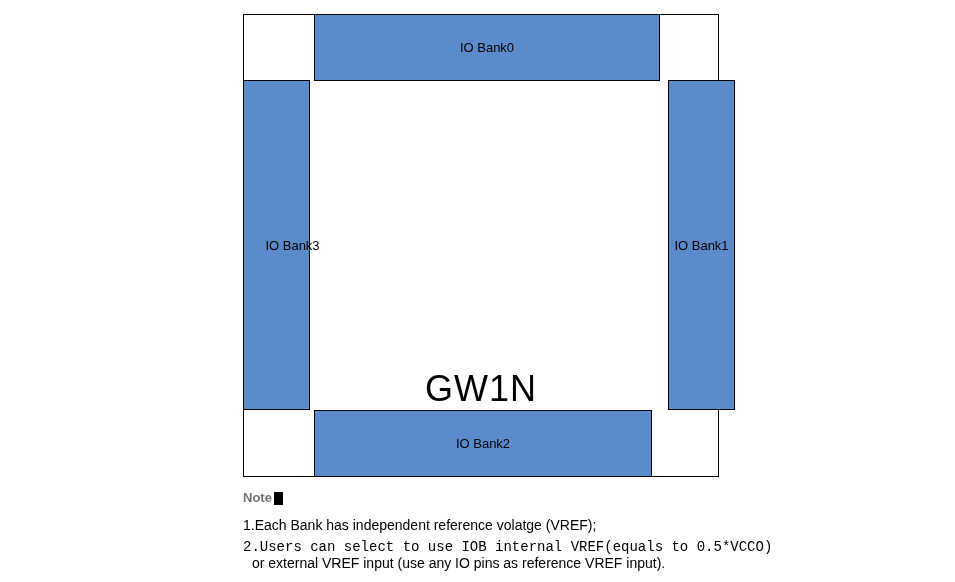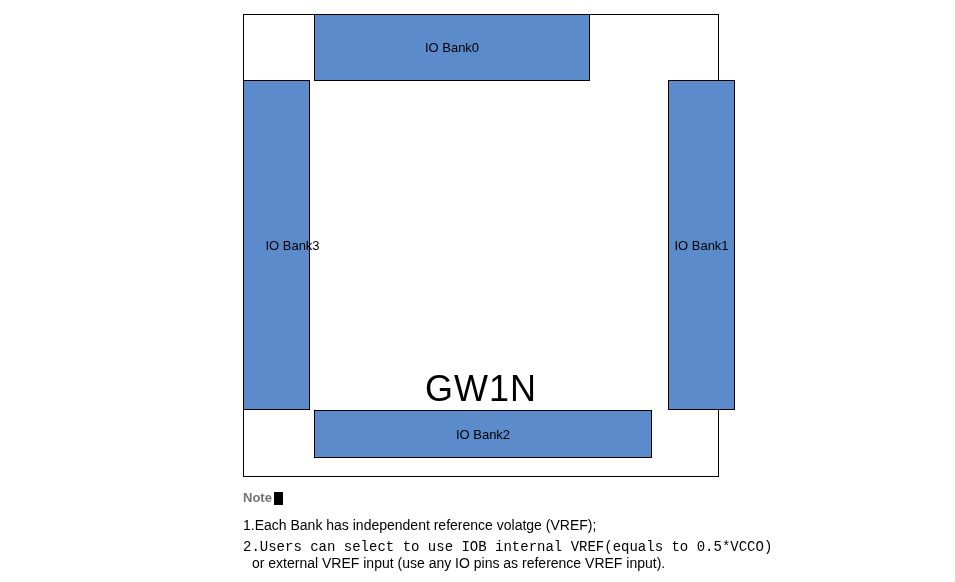--- a/index.html
+++ b/index.html
@@ -28,23 +28,23 @@
   .bank {
     position: absolute;
     border: 1px solid #000000;
     box-sizing: border-box;
     display: flex;
     align-items: center;
     justify-content: center;
     font-size: 13px;
     color: #000000;
   }
-  .bank0 { left: 314px; top: 14px;  width: 276px; height: 67px;  }
+  .bank0 { left: 314px; top: 14px;  width: 346px; height: 67px;  }
   .bank1 { left: 668px; top: 80px;  width: 67px;  height: 330px; }
-  .bank2 { left: 314px; top: 410px; width: 338px; height: 48px;  }
+  .bank2 { left: 314px; top: 410px; width: 338px; height: 67px;  }
   .bank3 { left: 243px; top: 80px;  width: 67px;  height: 330px; }
   .bank span { white-space: nowrap; }
   .center-area {
     position: absolute;
     left: 310px;
     top: 81px;
     width: 342px;
     height: 329px;
     display: flex;
     align-items: flex-end;

